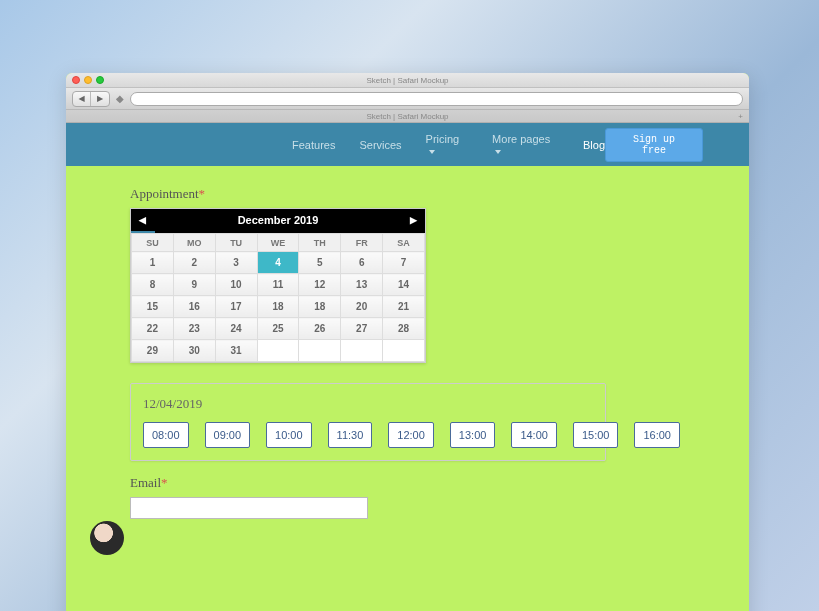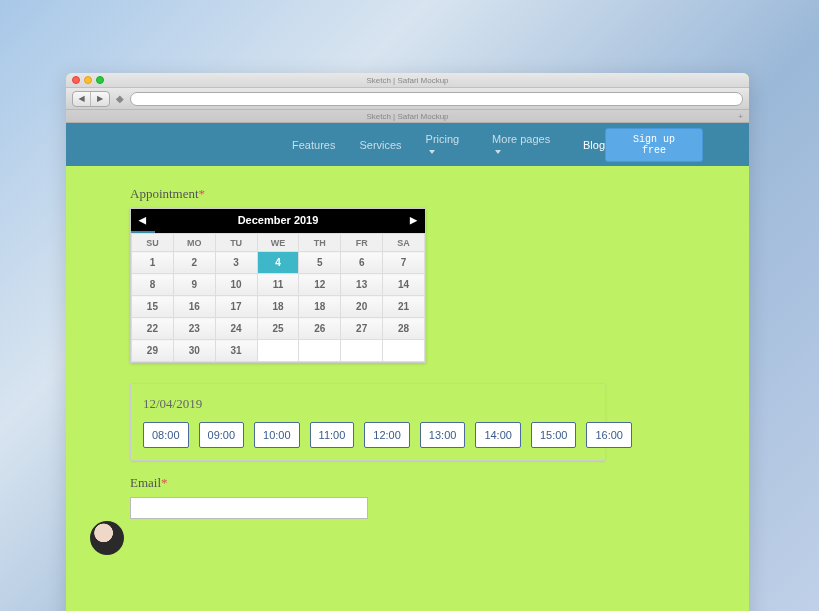--- a/index.html
+++ b/index.html
@@ -223,21 +223,21 @@
   box-shadow: 0 1px 2px rgba(0,0,0,0.08);
 }
 .time-date {
   font-family: Georgia, serif;
   font-size: 13px;
   color: #666;
   margin-bottom: 10px;
 }
 .time-slots {
   display: flex;
-  gap: 10px;
+  gap: 16px;
 }
 .time-slot {
   border: 1px solid #4a6b9a;
   background: #fff;
   color: #3a5a8a;
   font-size: 11px;
   padding: 6px 8px;
   border-radius: 2px;
   cursor: pointer;
 }
@@ -383,21 +383,21 @@
             </tbody>
         </table>
       </div>
 
       <div class="time-box">
         <div class="time-date">12/04/2019</div>
         <div class="time-slots" id="time-slots">
             <button class="time-slot">08:00</button>
             <button class="time-slot">09:00</button>
             <button class="time-slot">10:00</button>
-            <button class="time-slot">11:00</button>
+            <button class="time-slot">11:30</button>
             <button class="time-slot">12:00</button>
             <button class="time-slot">13:00</button>
             <button class="time-slot">14:00</button>
             <button class="time-slot">15:00</button>
             <button class="time-slot">16:00</button>
           </div>
       </div>
 
       <div class="email-section">
         <div class="field-label">

